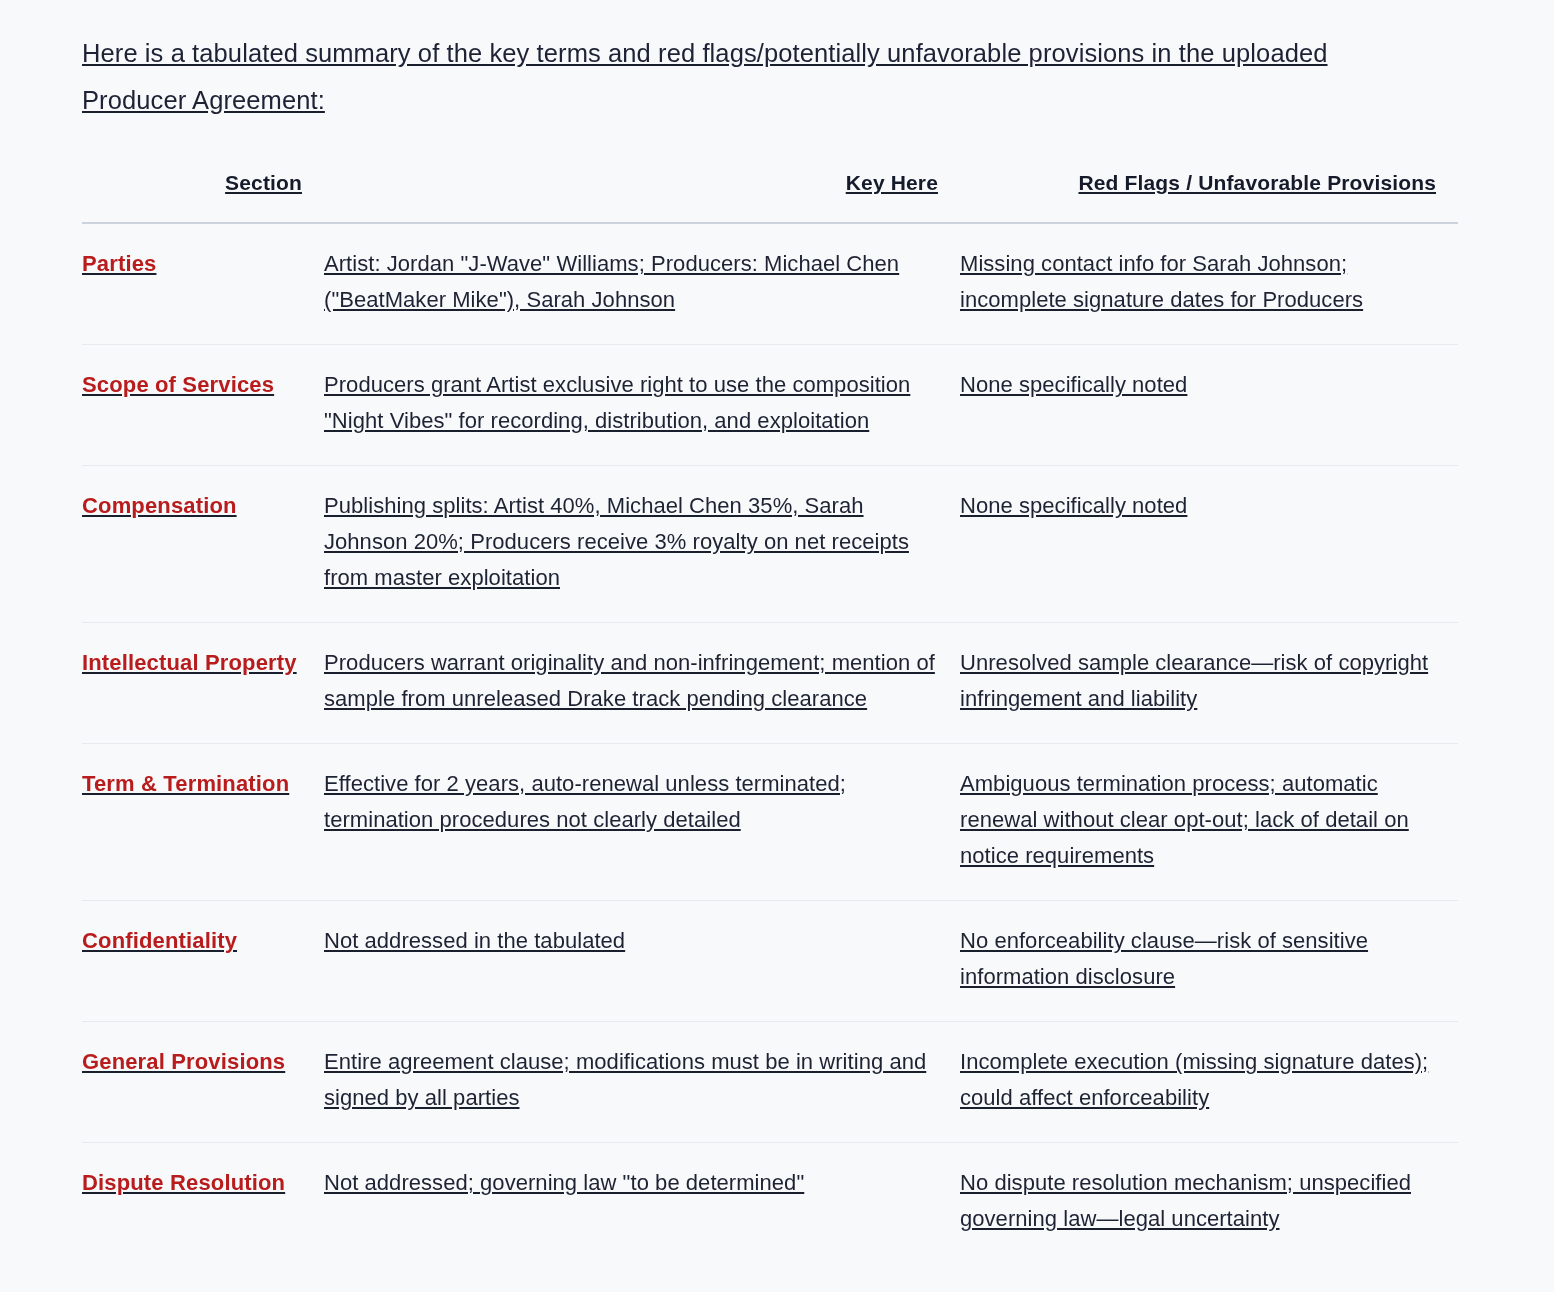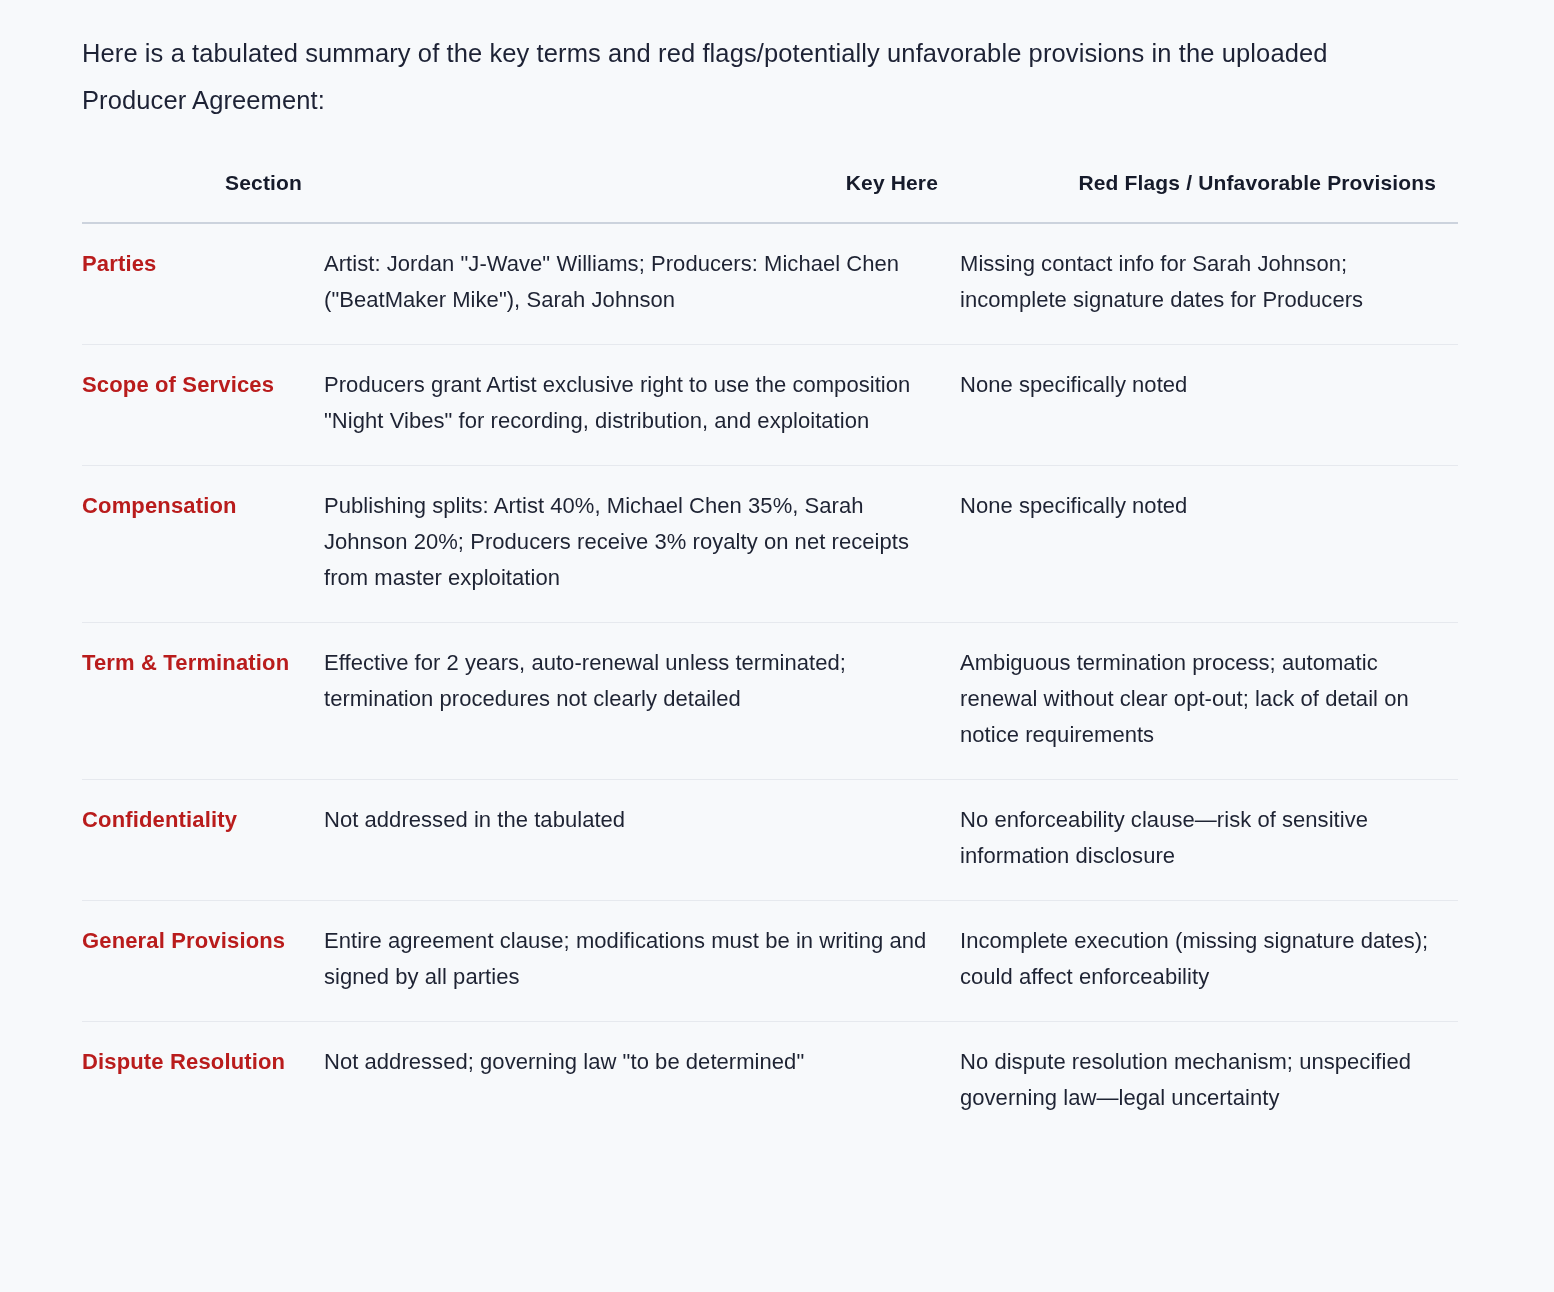--- a/index.html
+++ b/index.html
@@ -13,20 +13,21 @@
     min-height: 1292px;
     font-family: "Liberation Sans", sans-serif;
     color: #1a1f2e;
     -webkit-font-smoothing: antialiased;
   }
 
   .page {
     box-sizing: border-box;
     width: 1554px;
     padding: 30px 82px 0 82px;
+    text-decoration: underline;
   }
 
   .intro {
     font-size: 25.5px;
     line-height: 47px;
     color: #1d2235;
     letter-spacing: 0.1px;
     margin: 0 0 44px 0;
     max-width: 1345px;
     font-weight: 400;
@@ -107,20 +108,25 @@
         <td class="cell-section">Scope of Services</td>
         <td class="cell-key">Producers grant Artist exclusive right to use the composition "Night Vibes" for recording, distribution, and exploitation</td>
         <td class="cell-flags">None specifically noted</td>
       </tr>
       <tr>
         <td class="cell-section">Compensation</td>
         <td class="cell-key">Publishing splits: Artist 40%, Michael Chen 35%, Sarah Johnson 20%; Producers receive 3% royalty on net receipts from master exploitation</td>
         <td class="cell-flags">None specifically noted</td>
       </tr>
       <tr>
+        <td class="cell-section">Intellectual Property</td>
+        <td class="cell-key">Producers warrant originality and non-infringement; mention of sample from unreleased Drake track pending clearance</td>
+        <td class="cell-flags">Unresolved sample clearance—risk of copyright infringement and liability</td>
+      </tr>
+      <tr>
         <td class="cell-section">Term &amp; Termination</td>
         <td class="cell-key">Effective for 2 years, auto-renewal unless terminated; termination procedures not clearly detailed</td>
         <td class="cell-flags">Ambiguous termination process; automatic renewal without clear opt-out; lack of detail on notice requirements</td>
       </tr>
       <tr>
         <td class="cell-section">Confidentiality</td>
         <td class="cell-key">Not addressed in the tabulated</td>
         <td class="cell-flags">No enforceability clause—risk of sensitive information disclosure</td>
       </tr>
       <tr>

